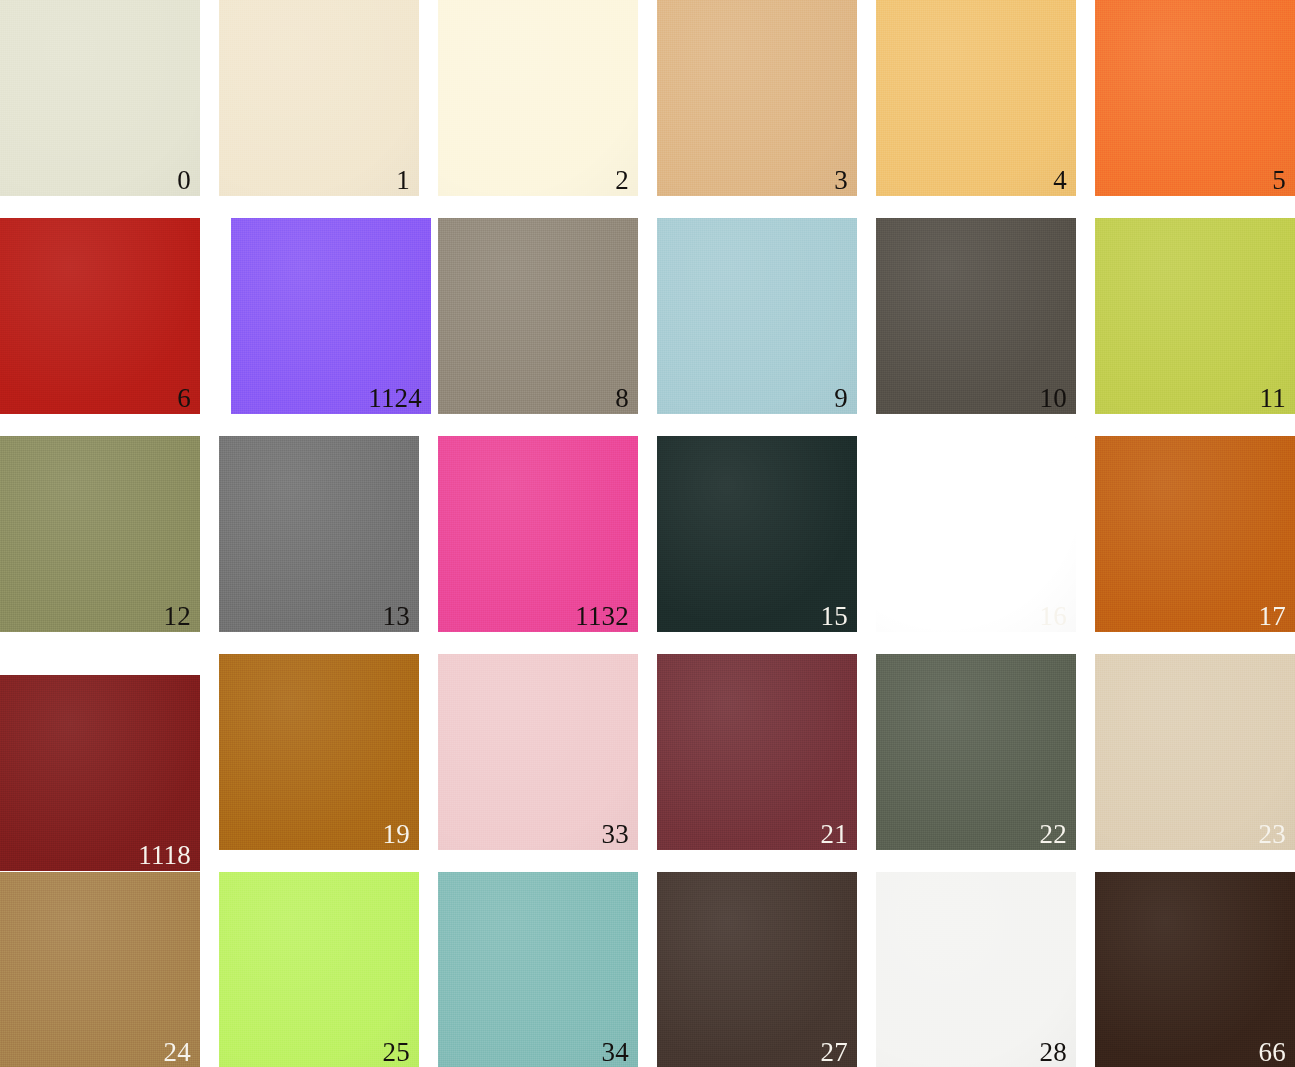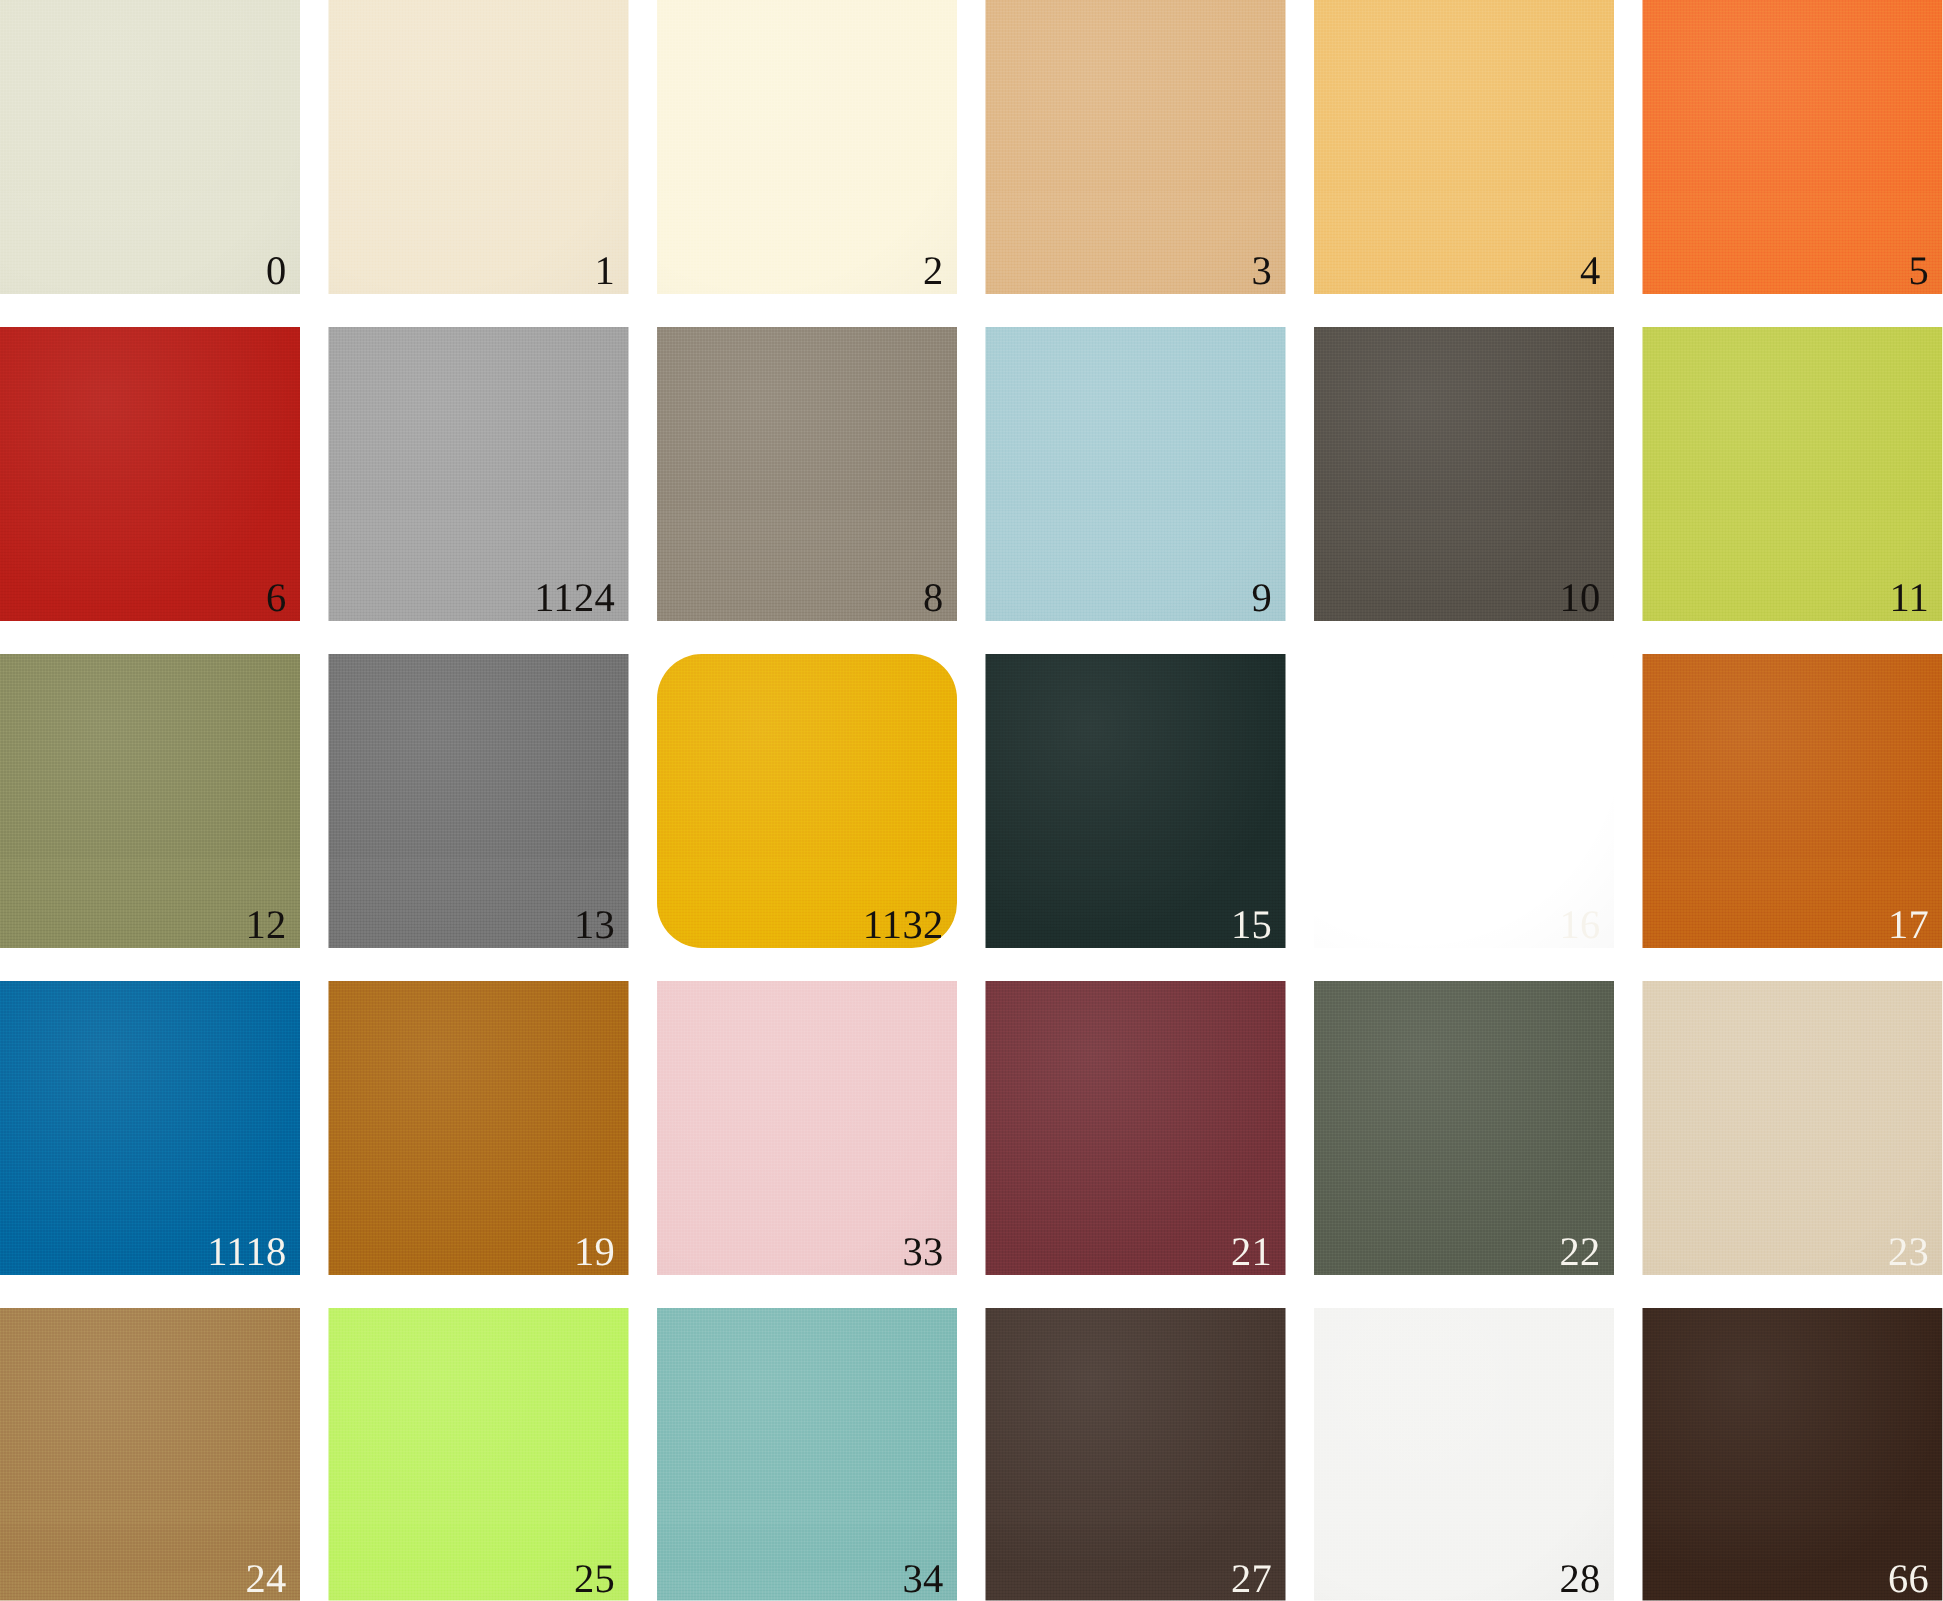--- a/index.html
+++ b/index.html
@@ -95,54 +95,54 @@
     </div>
     <div class="swatch" style="background-color: rgb(241, 196, 115);">
       <span class="swatch-label label-dark">4</span>
     </div>
     <div class="swatch" style="background-color: rgb(244, 116, 46);">
       <span class="swatch-label label-dark">5</span>
     </div>
     <div class="swatch" style="background-color: rgb(184, 29, 23);">
       <span class="swatch-label label-dark">6</span>
     </div>
-    <div class="swatch" style="background-color: #a3a3a3;">
+    <div class="swatch" style="background-color: #8b5cf6; margin-left: 12px;">
       <span class="swatch-label label-dark">1124</span>
     </div>
     <div class="swatch" style="background-color: rgb(146, 137, 122);">
       <span class="swatch-label label-dark">8</span>
     </div>
     <div class="swatch" style="background-color: rgb(168, 205, 212);">
       <span class="swatch-label label-dark">9</span>
     </div>
     <div class="swatch" style="background-color: rgb(86, 81, 73);">
       <span class="swatch-label label-dark">10</span>
     </div>
     <div class="swatch" style="background-color: rgb(194, 206, 78);">
       <span class="swatch-label label-dark">11</span>
     </div>
     <div class="swatch" style="background-color: rgb(139, 141, 95);">
       <span class="swatch-label label-dark">12</span>
     </div>
     <div class="swatch" style="background-color: #737373;">
       <span class="swatch-label label-dark">13</span>
     </div>
-    <div class="swatch" style="background-color: #eab308; border-radius: 30px;">
+    <div class="swatch" style="background-color: #ec4899;">
       <span class="swatch-label label-dark">1132</span>
     </div>
     <div class="swatch" style="background-color: rgb(29, 45, 43);">
       <span class="swatch-label label-light">15</span>
     </div>
     <div class="swatch">
       <span class="swatch-label label-light">16</span>
     </div>
     <div class="swatch" style="background-color: rgb(194, 98, 21);">
       <span class="swatch-label label-light">17</span>
     </div>
-    <div class="swatch" style="background-color: #0369a1;">
+    <div class="swatch" style="background-color: #7f1d1d; margin-top: 21px;">
       <span class="swatch-label label-light">1118</span>
     </div>
     <div class="swatch" style="background-color: rgb(171, 106, 24);">
       <span class="swatch-label label-light">19</span>
     </div>
     <div class="swatch" style="background-color: rgb(240, 204, 206); padding-left: 16px;">
       <span class="swatch-label label-dark">33</span>
     </div>
     <div class="swatch" style="background-color: rgb(116, 51, 58);">
       <span class="swatch-label label-light">21</span>

